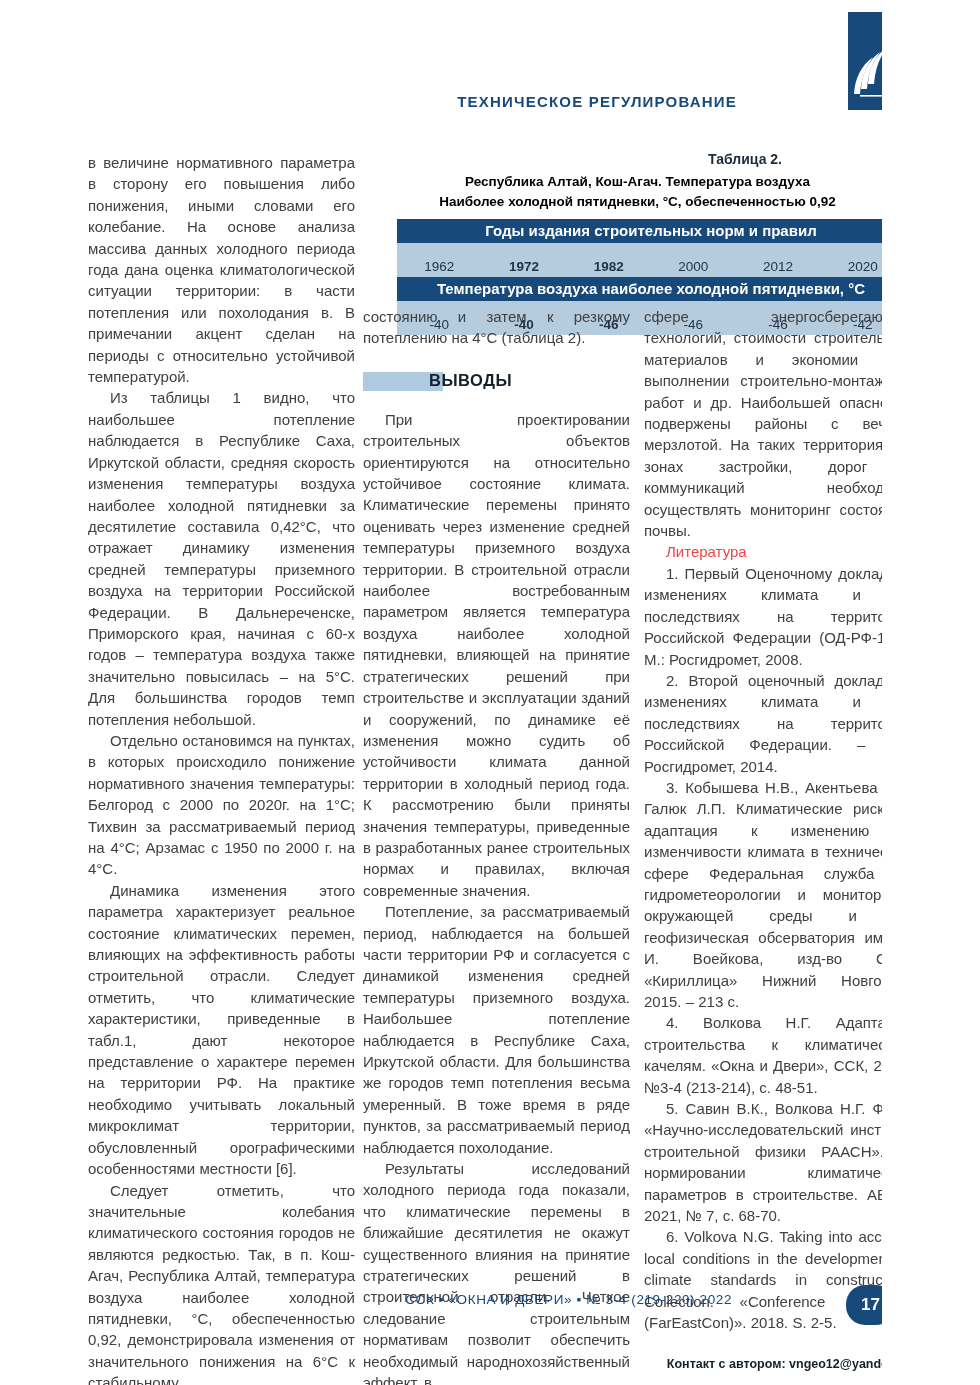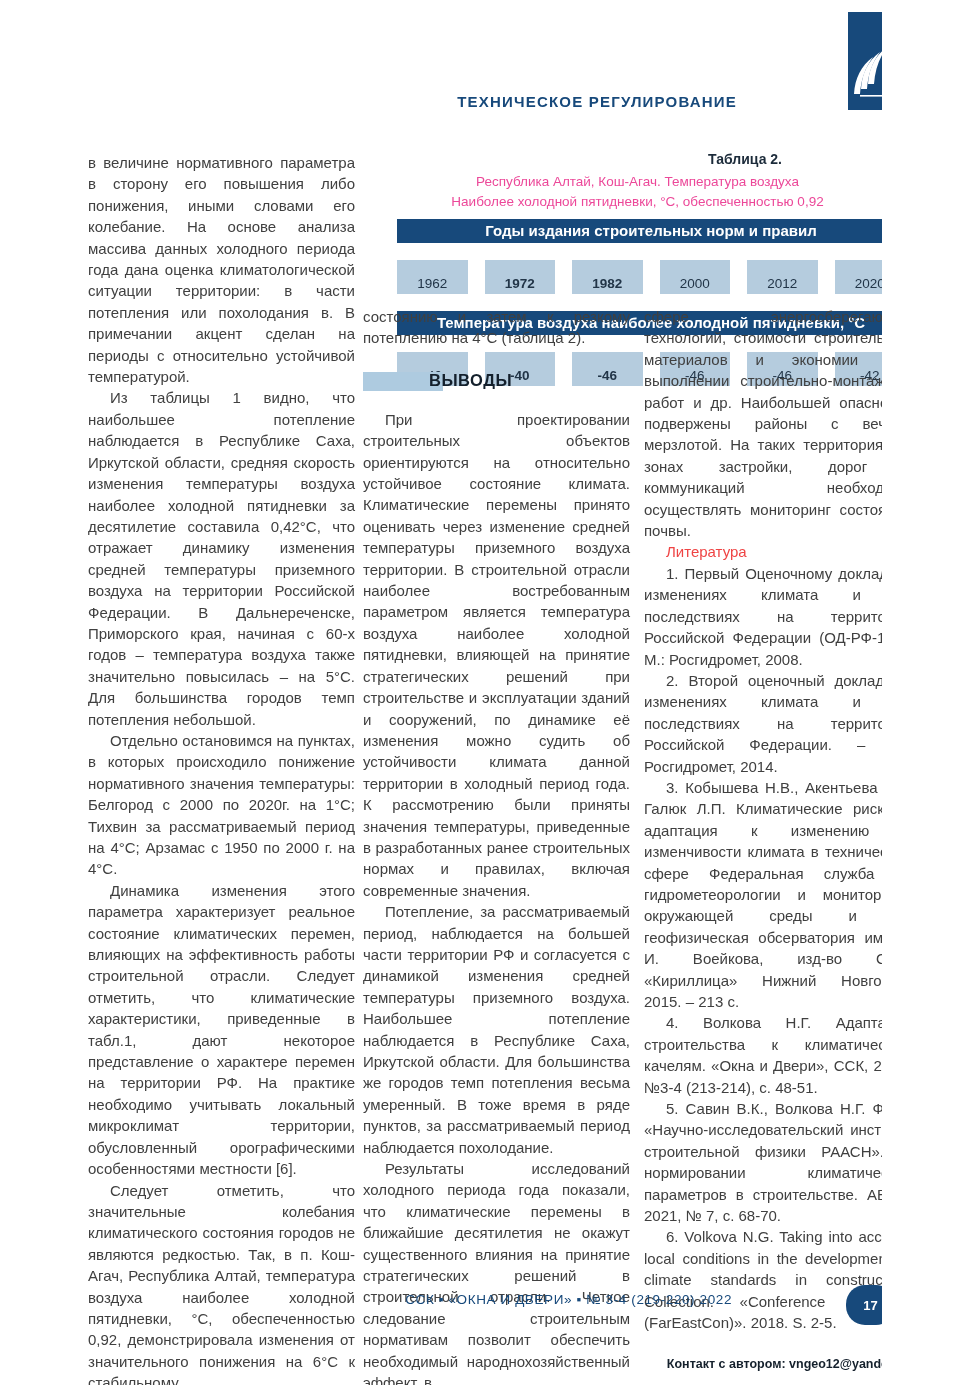--- a/index.html
+++ b/index.html
@@ -11,22 +11,22 @@
   .logo { position:absolute; left:848px; top:12px; width:47px; height:98px; background:#17497B; }
   
   .section-header {
     position:absolute; right:145px; top:93px; color:#17497B; font-weight:bold;
     font-size:15px; letter-spacing:1.2px; white-space:nowrap;
   }
   
   .table-label { position:absolute; right:100px; top:151px; font-weight:bold; font-size:14px; color:#1c2b3a; }
   
   .table-block { position:absolute; left:370px; top:172px; width:535px; }
-  .table-title { text-align:center; color:#ec4899; font-weight:normal; font-size:13.5px; line-height:1.45; }
-  .tbl { display:grid; grid-template-columns:repeat(6,1fr); gap:17px; margin-top:8px;margin-left:27px; }
+  .table-title { text-align:center; color:#000000; font-weight:bold; font-size:13.5px; line-height:1.45; }
+  .tbl { display:grid; grid-template-columns:repeat(6,1fr); gap:0; margin-top:8px;margin-left:27px; }
   .tbl .th {
     grid-column:1 / -1; background:#17497B; color:#ffffff; font-weight:bold;
     text-align:center; font-size:15px; padding:3px 0 4px;
   }
   .tbl .td { background:#B5CCDE; color:#223548; text-align:center; font-size:13.5px; padding:16px 0 3px; }
   .tbl .td.bold { font-weight:bold; }
   
   .col { position:absolute; width:267px; color:#404040; font-size:15px; line-height:21.4px; text-align:justify; }
   .col-left  { left:88px;  top:152px; }
   .col-mid   { left:363px; top:306px; }
@@ -42,21 +42,21 @@
   }
   .lit-header { font-weight:normal; color:#ef4444; text-indent:22px; margin:8px 0 0; }
   .contact { margin-top:20px; text-align:right; font-weight:bold; font-size:12.5px; color:#14202c; }
   
   .footer-line {
     position:absolute; right:150px; top:1292px; color:#17497B; font-size:13.5px;
     letter-spacing:0.6px; white-space:nowrap;
   }
   .page-badge {
     position:absolute; left:846px; top:1285px; width:49px; height:40px; background:#17497B;
-    color:#ffffff; font-weight:bold; font-size:13px; display:flex; align-items:center; justify-content:center;border-radius:19px;
+    color:#ffffff; font-weight:bold; font-size:17px; display:flex; align-items:center; justify-content:center;border-radius:19px;
   }
 </style>
 </head>
 <body>
 
 <div class="page">
 
   <div class="logo">
     <svg width="47" height="98" viewBox="0 0 47 98">
       <g fill="#ffffff">

